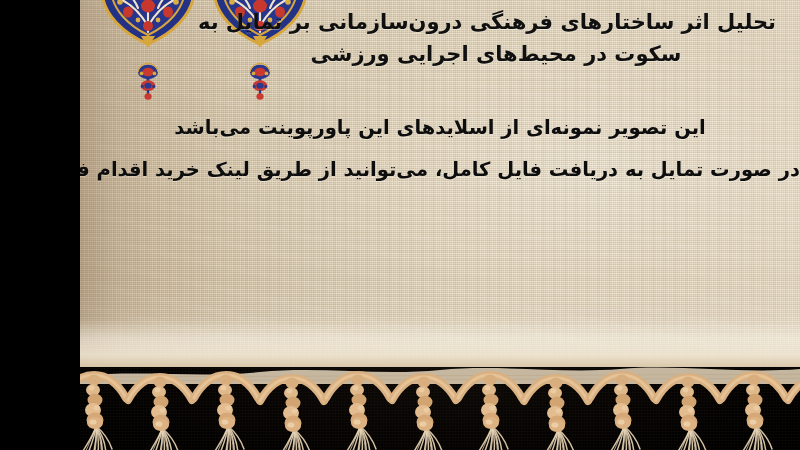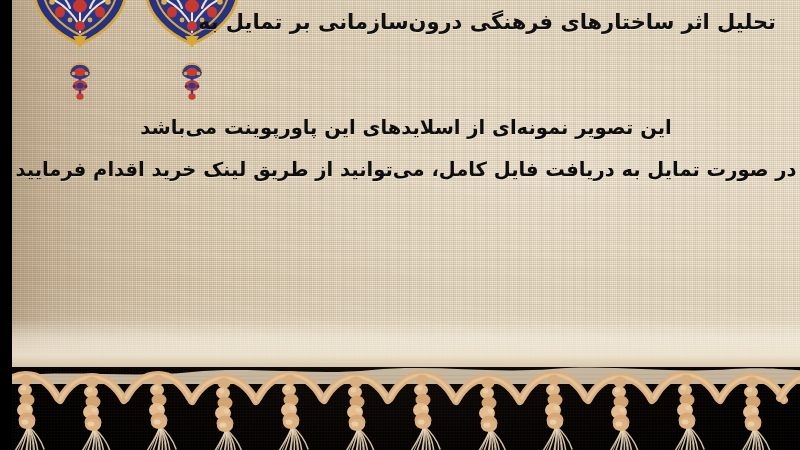--- a/index.html
+++ b/index.html
@@ -4,21 +4,21 @@
 <title>Persian Carpet Slide</title>
 <style>
   html, body {
     margin: 0;
     padding: 0;
     background: #000;
   }
 
   .slide {
     position: relative;
-    width: 788px;
+    width: 720px;
     height: 450px;
     overflow: hidden;
     font-family: "DejaVu Sans", sans-serif;
     background: #84cc16;
   }
 
   
   .bg-base {
     position: absolute;
     inset: 0;
@@ -273,20 +273,21 @@
       <g transform="translate(180,72) scale(0.72)" opacity="0.95">
         <use href="#dangle"></use>
       </g>
     </svg>
   </div>
 
   <div class="text-layer">
 
     <div class="title-block">
       <div class="title-line">تحلیل اثر ساختارهای فرهنگی درون‌سازمانی بر تمایل به</div>
+      <div class="title-line">سکوت در محیط‌های اجرایی ورزشی</div>
     </div>
 
     <div class="body-block">
       <div class="body-line first">این تصویر نمونه‌ای از اسلایدهای این پاورپوینت می‌باشد</div>
       <div class="body-line">در صورت تمایل به دریافت فایل کامل، می‌توانید از طریق لینک خرید اقدام فرمایید</div>
     </div>
 
   </div>
 
   <div class="fringe-zone">

